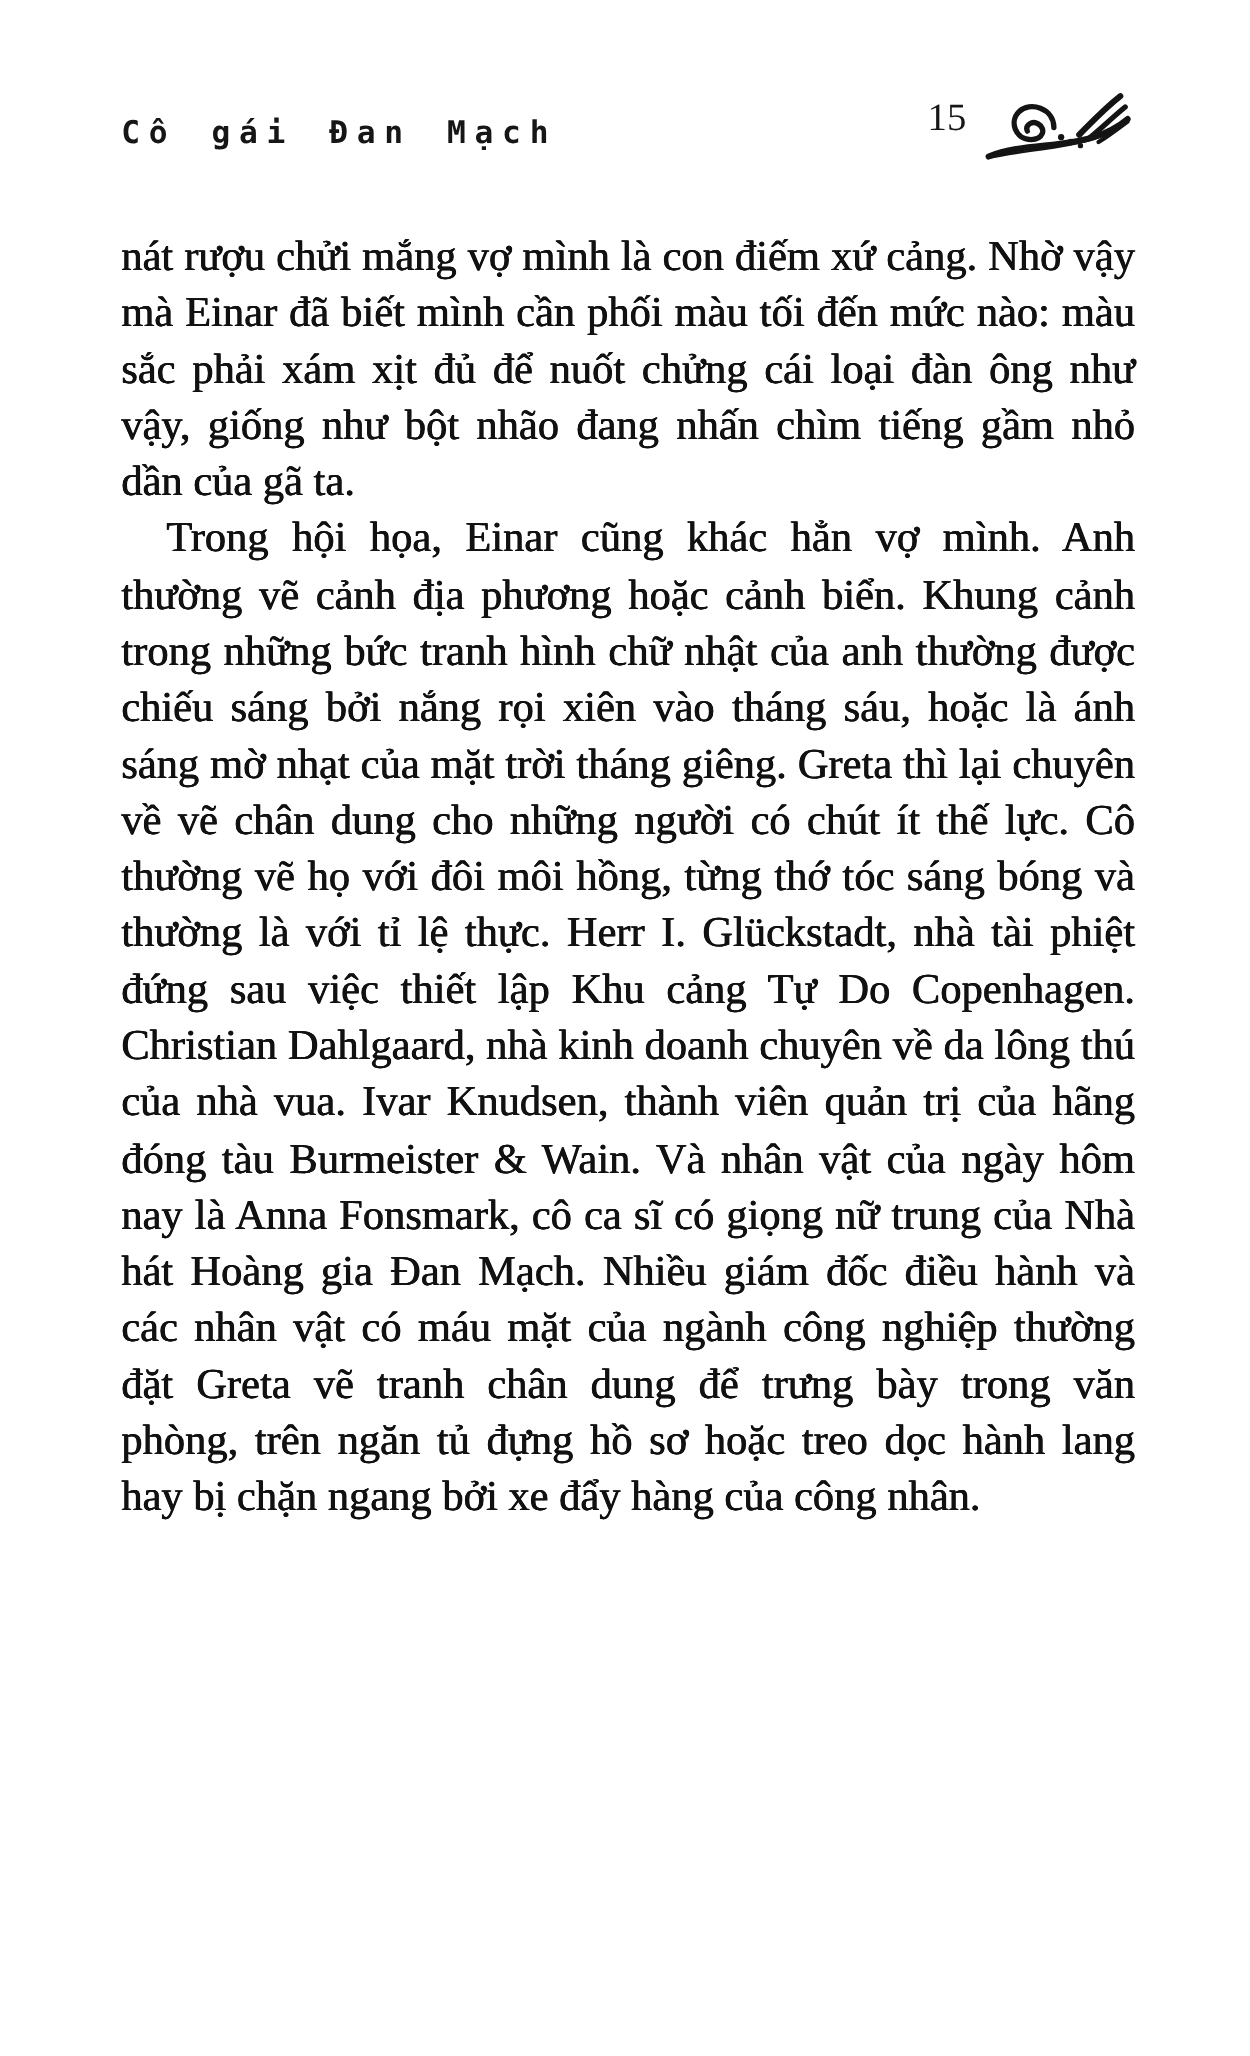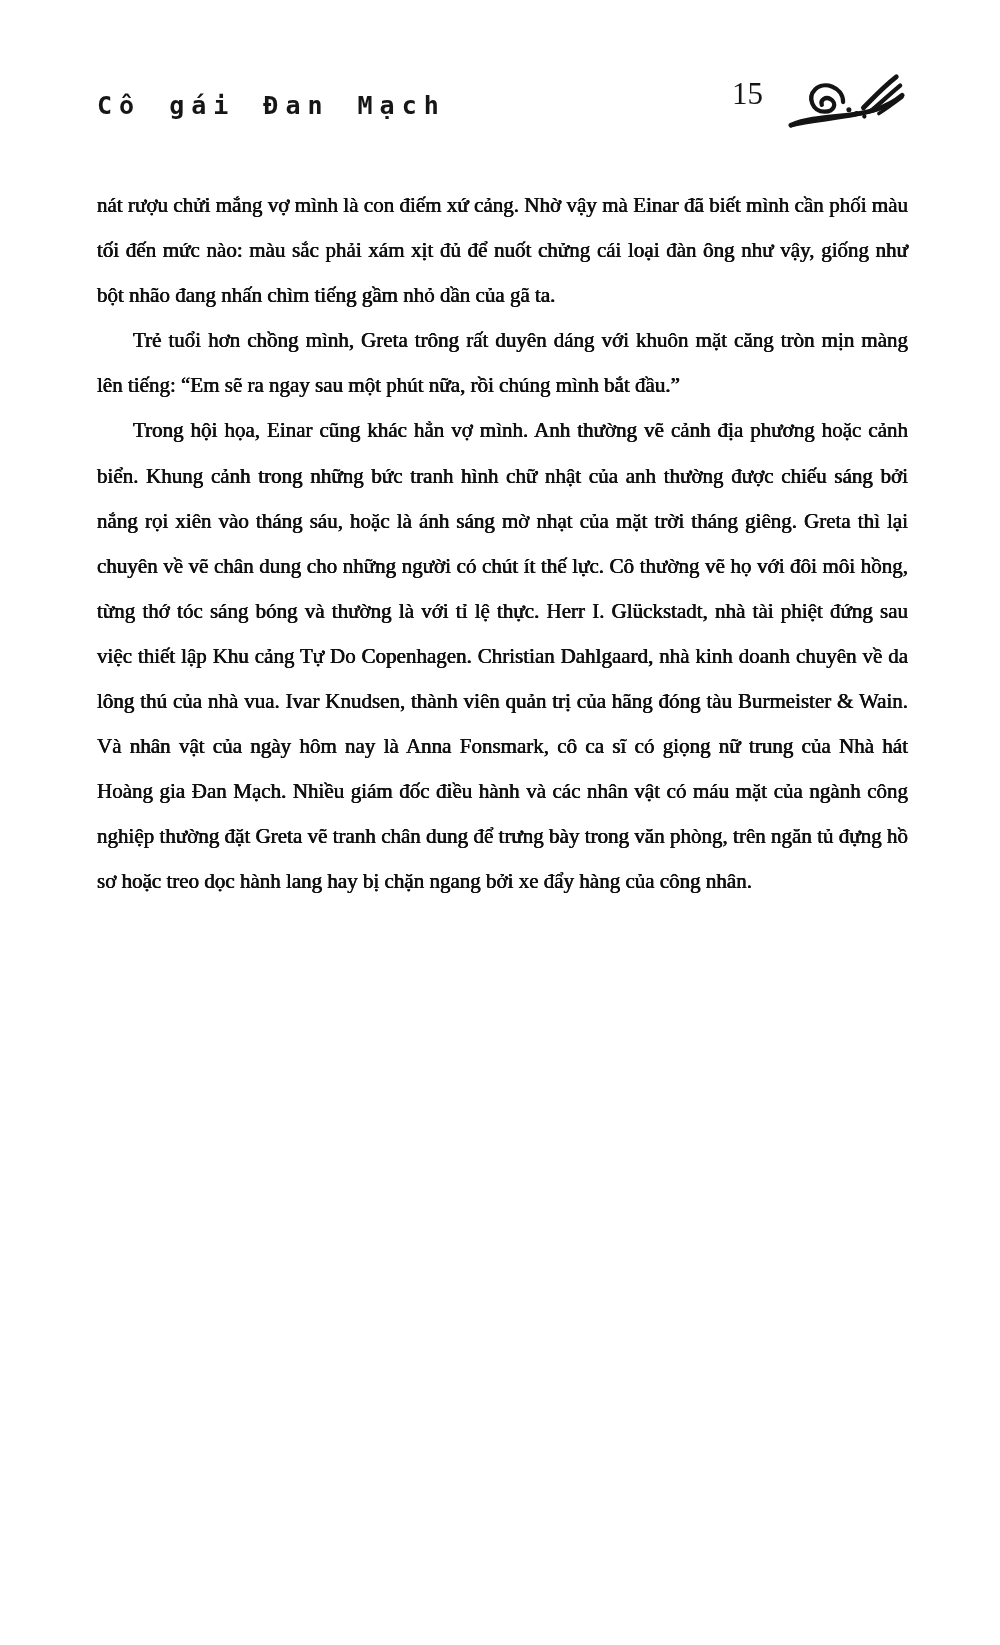--- a/index.html
+++ b/index.html
@@ -33,41 +33,41 @@
     font-weight: 600;
     letter-spacing: 7px;
     word-spacing: 6px;
     color: #161616;
     padding-top: 2px;
     white-space: nowrap;
   }
   .pageno-group {
     display: flex;
     align-items: flex-start;
-    gap: 24px;
+    gap: 14px;
   }
   .page-number {
     font-family: "Liberation Serif", serif;
     font-size: 31px;
     line-height: 34px;
     color: #161616;
   }
   .flourish {
     width: 118px;
     height: 58px;
     margin-top: -4px;
   }
   
   .body-text {
     position: absolute;
     top: 183px;
     left: 97px;
     width: 811px;
     font-family: "Liberation Serif", serif;
-    font-size: 21px;
+    font-size: 34px;
     line-height: 45.1px;
     text-align: justify;
     color: #111111;
     
     text-shadow: 0.35px 0 0 #111111, -0.25px 0 0 #111111;
   }
   .body-text p {
     margin: 0;
     padding: 0;
   }
@@ -99,17 +99,16 @@
 
         <path d="M78 36 C 88 26, 98 15, 112 4" fill="none" stroke="#141414" stroke-width="5" stroke-linecap="round"></path>
         <path d="M86 39 C 96 31, 105 22, 116 13" fill="none" stroke="#141414" stroke-width="4.4" stroke-linecap="round"></path>
         <path d="M94 42 C 102 37, 110 31, 118 25" fill="none" stroke="#141414" stroke-width="3.6" stroke-linecap="round"></path>
       </svg>
     </span>
   </div>
 
   <div class="body-text">
     <p>nát rượu chửi mắng vợ mình là con điếm xứ cảng. Nhờ vậy mà Einar đã biết mình cần phối màu tối đến mức nào: màu sắc phải xám xịt đủ để nuốt chửng cái loại đàn ông như vậy, giống như bột nhão đang nhấn chìm tiếng gầm nhỏ dần của gã ta.</p>
-    <p class="indent">Trẻ tuổi hơn chồng mình, Greta trông rất duyên dáng với khuôn mặt căng tròn mịn màng lên tiếng: “Em sẽ ra ngay sau một phút nữa, rồi chúng mình bắt đầu.”</p>
     <p class="indent">Trong hội họa, Einar cũng khác hẳn vợ mình. Anh thường vẽ cảnh địa phương hoặc cảnh biển. Khung cảnh trong những bức tranh hình chữ nhật của anh thường được chiếu sáng bởi nắng rọi xiên vào tháng sáu, hoặc là ánh sáng mờ nhạt của mặt trời tháng giêng. Greta thì lại chuyên về vẽ chân dung cho những người có chút ít thế lực. Cô thường vẽ họ với đôi môi hồng, từng thớ tóc sáng bóng và thường là với tỉ lệ thực. Herr I. Glückstadt, nhà tài phiệt đứng sau việc thiết lập Khu cảng Tự Do Copenhagen. Christian Dahlgaard, nhà kinh doanh chuyên về da lông thú của nhà vua. Ivar Knudsen, thành viên quản trị của hãng đóng tàu Burmeister &amp; Wain. Và nhân vật của ngày hôm nay là Anna Fonsmark, cô ca sĩ có giọng nữ trung của Nhà hát Hoàng gia Đan Mạch. Nhiều giám đốc điều hành và các nhân vật có máu mặt của ngành công nghiệp thường đặt Greta vẽ tranh chân dung để trưng bày trong văn phòng, trên ngăn tủ đựng hồ sơ hoặc treo dọc hành lang hay bị chặn ngang bởi xe đẩy hàng của công nhân.</p>
   </div>
 
 </div>
 
 </body></html>

